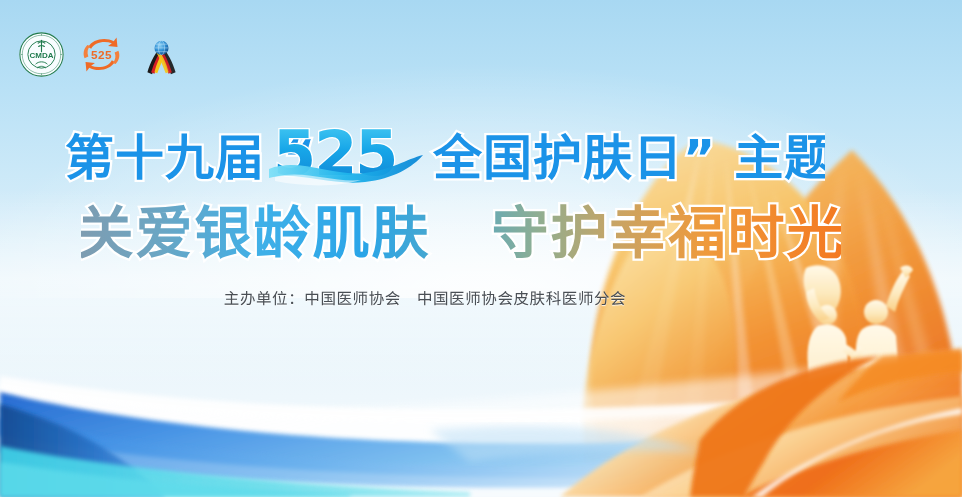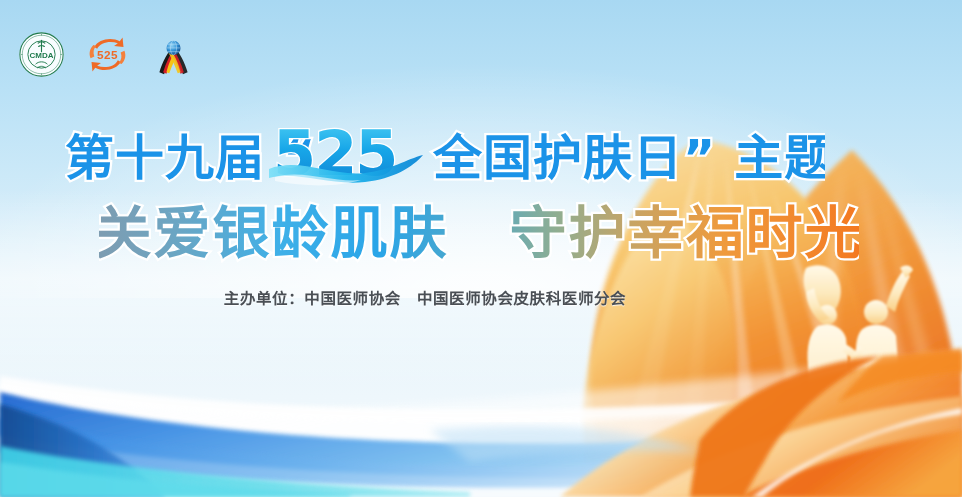--- a/index.html
+++ b/index.html
@@ -25,21 +25,21 @@
     background:linear-gradient(180deg,rgba(255,255,255,0) 0%,rgba(255,255,255,.55) 45%,rgba(255,255,255,0) 100%);
     pointer-events:none;
   }
 
   
   .layer{position:absolute;left:0;top:0;width:962px;height:497px;pointer-events:none;}
 
   
   .logo-row{
     position:absolute;left:18px;top:31px;
-    display:flex;align-items:flex-start;gap:19px;
+    display:flex;align-items:flex-start;gap:13px;
     z-index:6;
   }
   .logo{
     width:47px;height:47px;
     display:flex;align-items:center;justify-content:center;
   }
 
   
   .headline{
     position:absolute;left:0;top:0;width:962px;
@@ -48,29 +48,29 @@
   }
 
   .title-line{
     position:absolute;left:0;top:119px;width:804px;
     height:70px;
     margin-left:43px;
   }
   .title-svg{display:block;margin:0 auto;}
 
   .sub-line{
-    position:absolute;left:18px;top:193px;width:921px;height:76px;
+    position:absolute;left:0;top:193px;width:921px;height:76px;
   }
   .sub-svg{display:block;margin:0 auto;}
 
   .org-line{
     position:absolute;left:0;top:286px;width:850px;
     text-align:center;
     font-family:"Liberation Sans","DejaVu Sans",sans-serif;
-    font-size:15.5px;font-weight:700;
+    font-size:15.5px;font-weight:400;
     letter-spacing:.6px;
     color:#4a4f55;
     text-shadow:0 1px 1px rgba(255,255,255,.9);
     z-index:7;
   }
   .org-gap{display:inline-block;width:16px;}
 </style>
 </head>
 <body>
 

